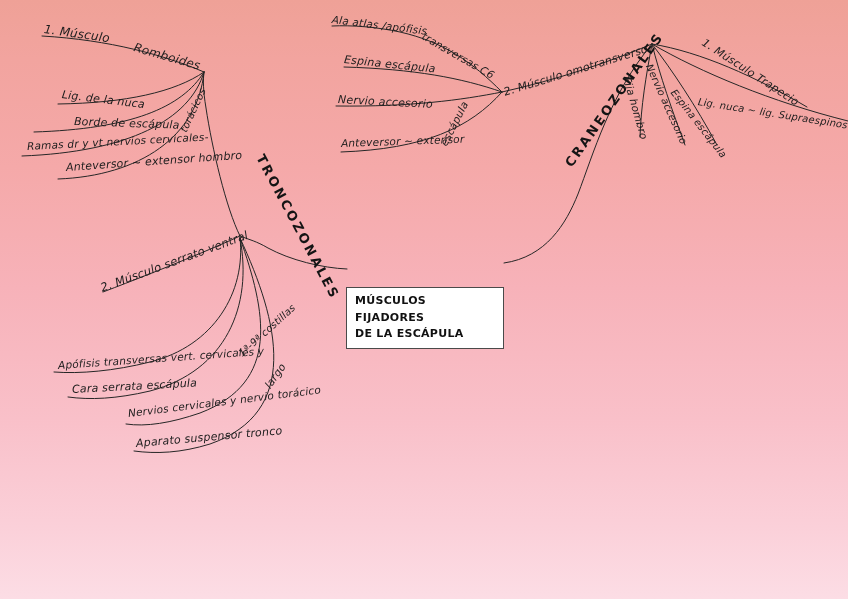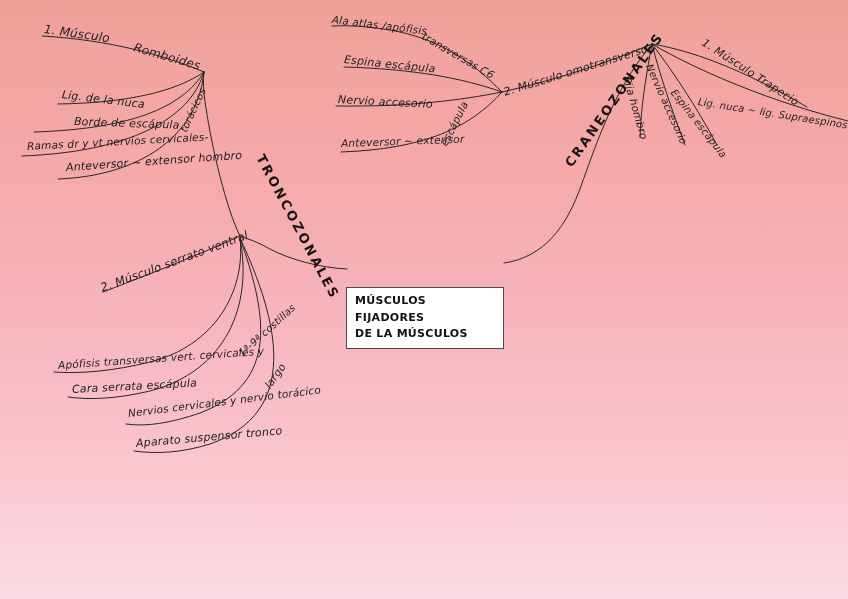--- a/index.html
+++ b/index.html
@@ -75,21 +75,21 @@
   <div class="lbl" style="left:101px; top:281px; font-size:11.5px; transform:rotate(-20deg);">2. Músculo serrato ventral</div>
   <div class="lbl" style="left:58px; top:359px; font-size:10.5px; transform:rotate(-4deg);">Apófisis transversas vert. cervicales y</div>
   <div class="lbl" style="left:240px; top:349px; font-size:10px; transform:rotate(-42deg);">1ª-9ª costillas</div>
   <div class="lbl" style="left:72px; top:383px; font-size:11px; transform:rotate(-3deg);">Cara serrata escápula</div>
   <div class="lbl" style="left:128px; top:407px; font-size:10.5px; transform:rotate(-7deg);">Nervios cervicales y nervio torácico</div>
   <div class="lbl" style="left:267px; top:381px; font-size:10.5px; transform:rotate(-55deg);">largo</div>
   <div class="lbl" style="left:136px; top:437px; font-size:11px; transform:rotate(-5deg);">Aparato suspensor tronco</div>
 
   <div class="center-box">
     <div>MÚSCULOS FIJADORES</div>
-    <div>DE LA MÚSCULOS</div>
+    <div>DE LA ESCÁPULA</div>
   </div>
 
   <div class="lbl" style="left:504px; top:86px; font-size:11px; transform:rotate(-17deg);">2. Músculo omotransverso</div>
   <div class="lbl" style="left:332px; top:13px; font-size:10.5px; transform:rotate(7deg);">Ala atlas /apófisis</div>
   <div class="lbl" style="left:423px; top:29px; font-size:10.5px; transform:rotate(30deg);">transversas C6</div>
   <div class="lbl" style="left:344px; top:53px; font-size:11px; transform:rotate(6deg);">Espina escápula</div>
   <div class="lbl" style="left:338px; top:93px; font-size:11px; transform:rotate(3deg);">Nervio accesorio</div>
   <div class="lbl" style="left:341px; top:137px; font-size:10.5px; transform:rotate(-2deg);">Anteversor ~ extensor</div>
   <div class="lbl" style="left:443px; top:139px; font-size:10.5px; transform:rotate(-63deg);">escápula</div>
 

